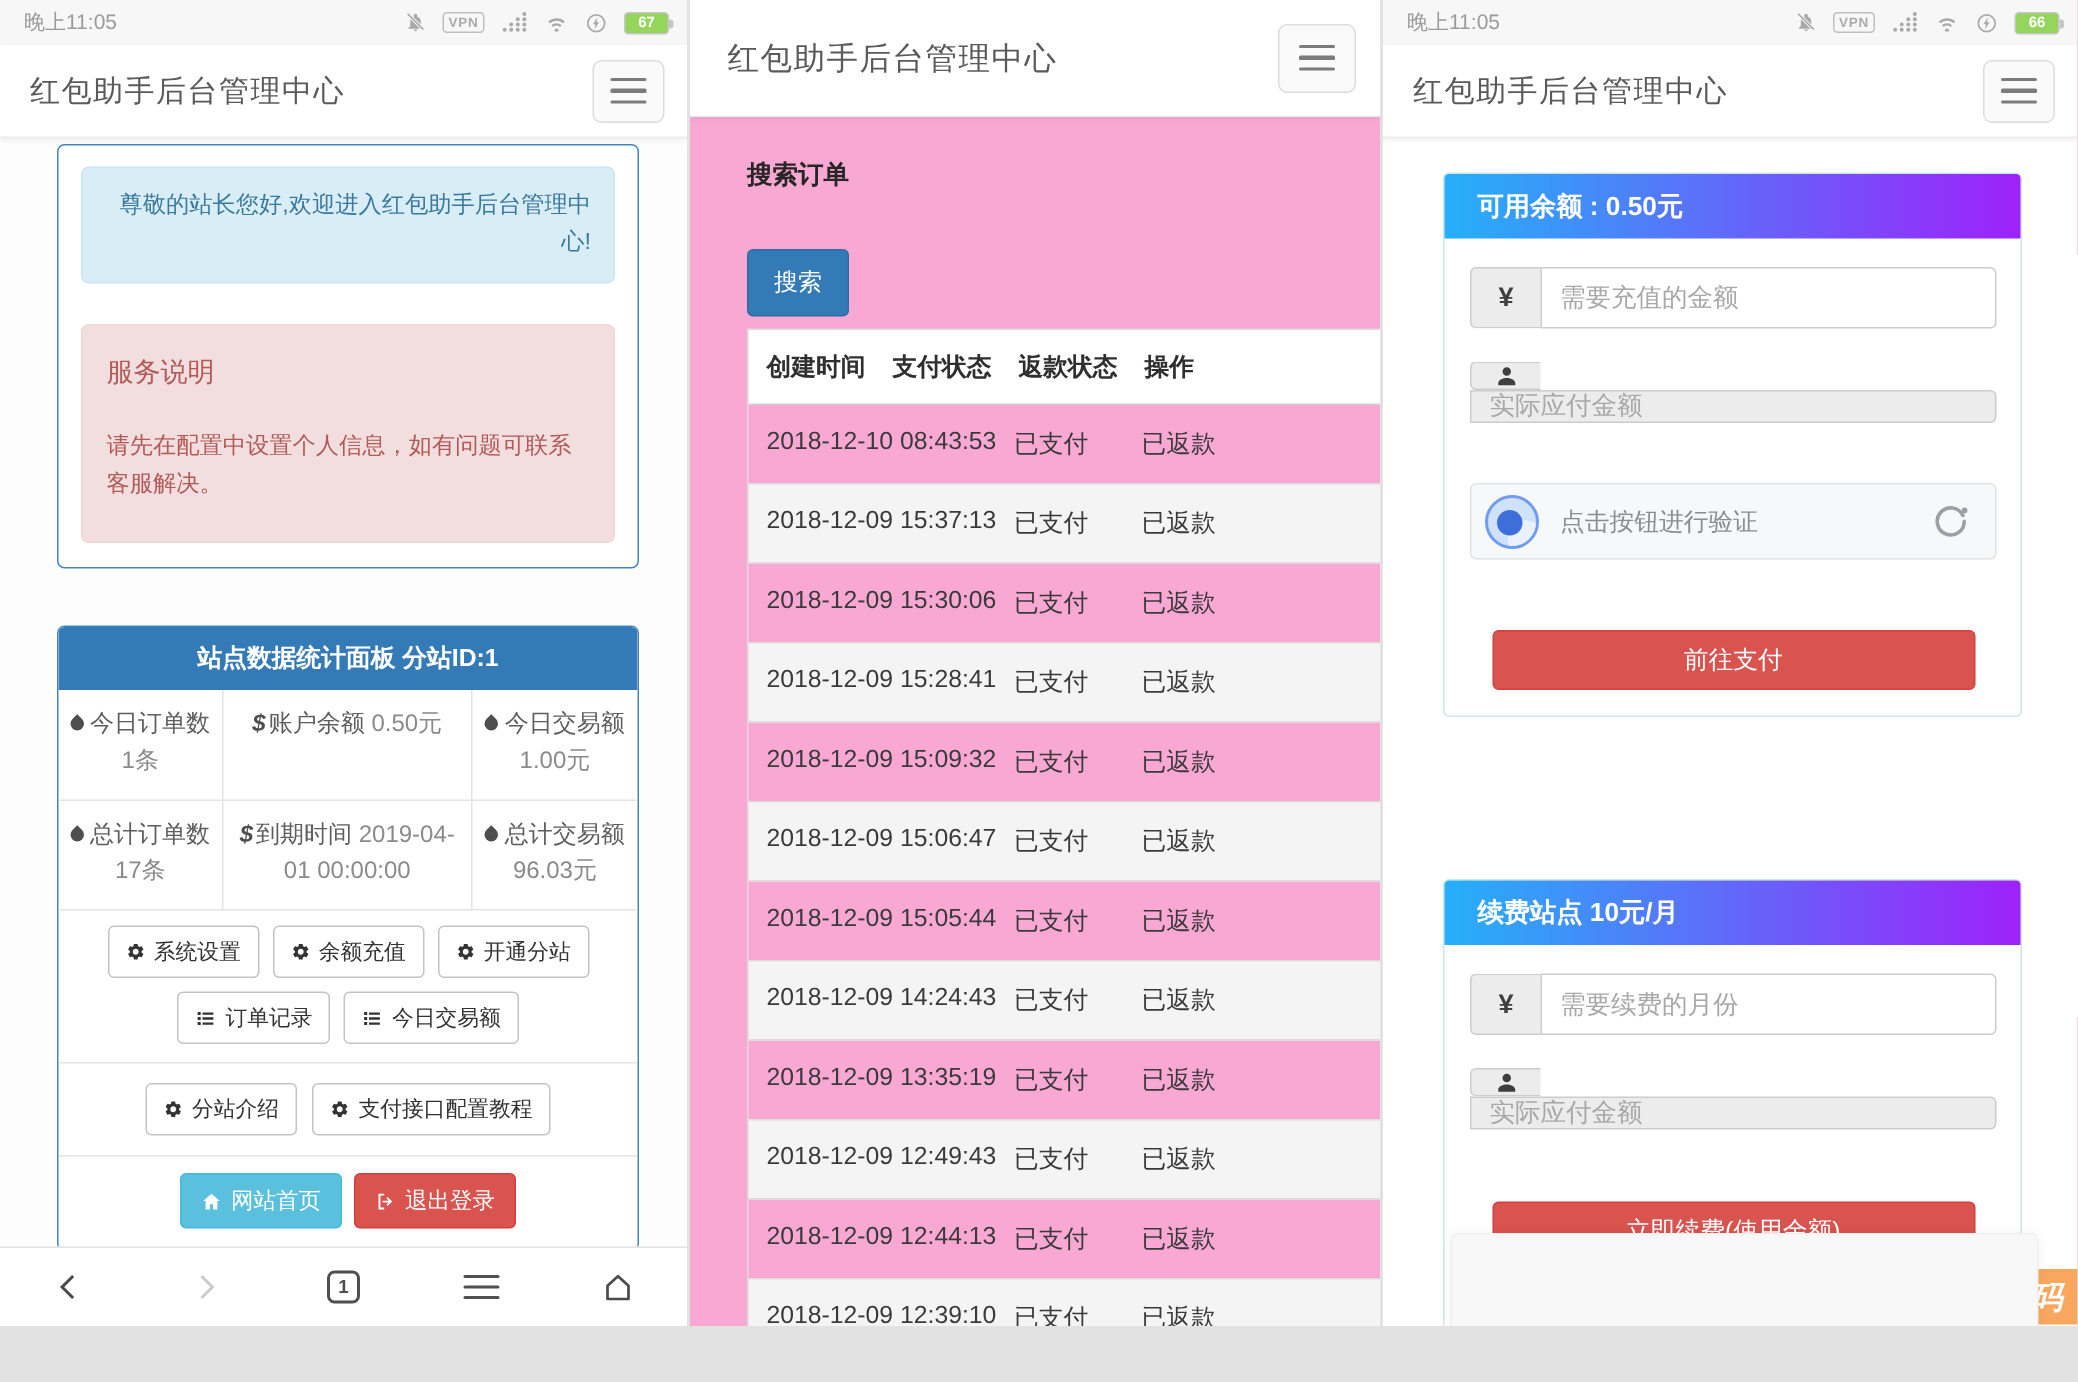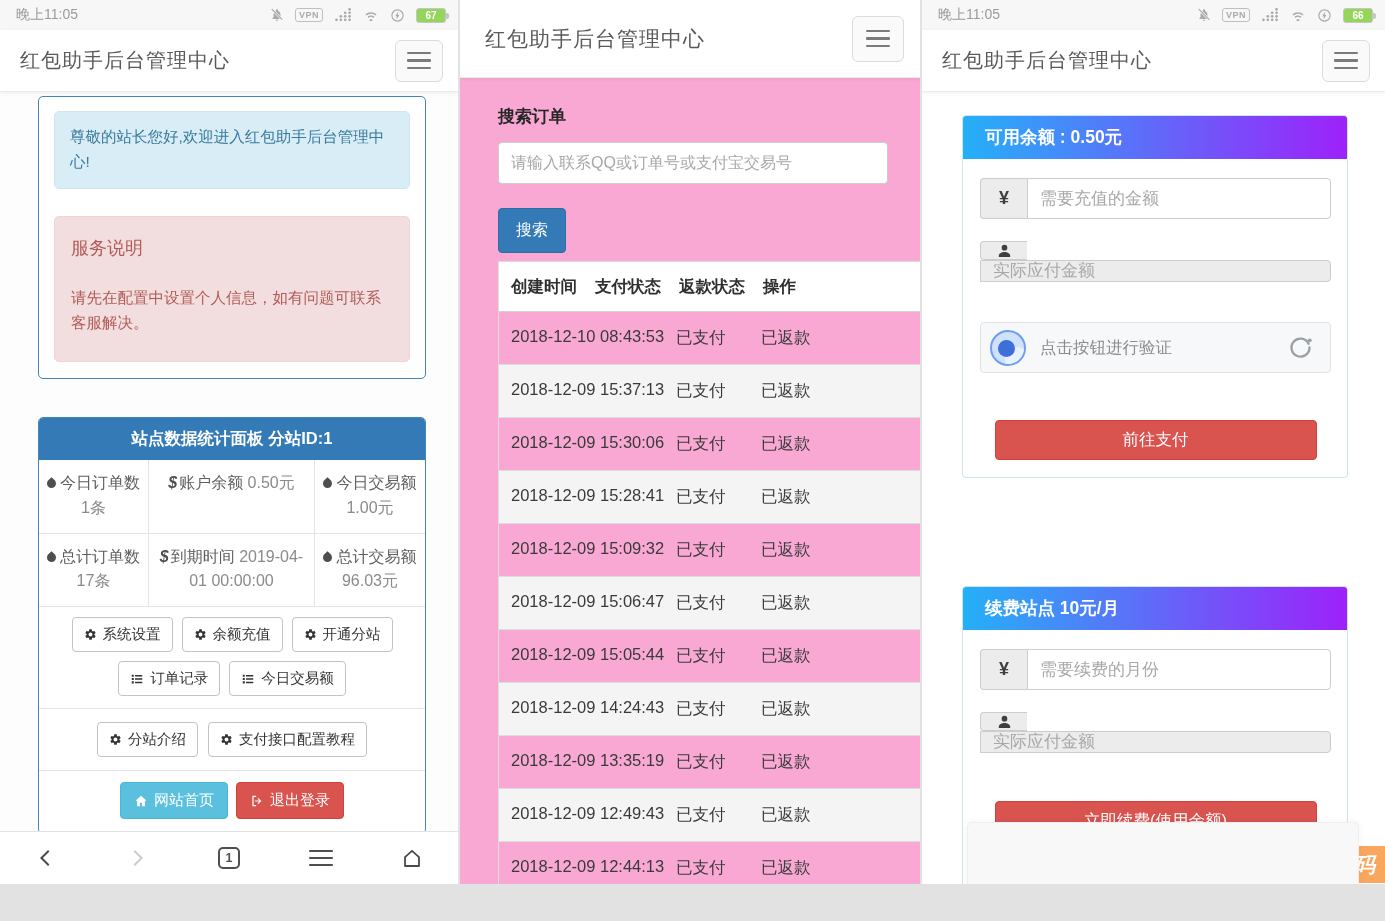--- a/index.html
+++ b/index.html
@@ -33,21 +33,21 @@
   .hamburger { width:48px; height:42px; border:1px solid #dcdcdc; border-radius:6px; background:#fafafa;
     display:flex; flex-direction:column; justify-content:center; align-items:center; gap:5px; cursor:pointer; }
   .appbar.tall .hamburger { width:52px; height:46px; }
   .hamburger i { display:block; width:24px; height:2.5px; background:#7b7b7b; border-radius:1px; }
 
   
   .l-content { padding-top:4px; background:#fdfdfd; height:776px; }
   .outline-panel { border:1px solid #4285bd; border-radius:5px; margin:0 32px 0 38px; background:#fff; }
   .panel1 { padding:14px 15px 16px; }
   .alert { border-radius:5px; font-size:15.5px; line-height:1.6; }
-  .alert.info { background:#d9edf7; border:1px solid #cbe5f1; color:#3a7a9c; padding:13px 15px; }
+  .alert.info { background:#d9edf7; border:1px solid #cbe5f1; color:#3a7a9c; padding:13px 15px;text-align:right; }
   .alert.danger { background:#f2dede; border:1px solid #eed6d6; color:#b25a58; padding:17px 16px 25px; margin-top:27px; }
   .alert-title { font-size:18px; margin-bottom:24px; }
 
   .stats-panel { margin-top:38px; overflow:hidden; }
   .stats-head { background:#337ab7; color:#fff; font-size:16.5px; font-weight:bold; text-align:center;
     padding:10px 8px; border-radius:4px 4px 0 0; }
   .stats-grid { display:grid; grid-template-columns:28.5% 43% 28.5%; }
   .stat-cell { border-right:1px solid #e4e4e4; border-bottom:1px solid #e4e4e4; text-align:center;
     padding:11px 6px 12px; font-size:16px; line-height:1.55; }
   .stat-cell:nth-of-type(3n) { border-right:none; }
@@ -341,21 +341,20 @@
       <span class="appbar-title">红包助手后台管理中心</span>
       <span class="hamburger">
           <i></i>
           <i></i>
           <i></i>
         </span>
     </header>
 
     <div class="m-body">
       <div class="search-title">搜索订单</div>
-      <input class="search-input" type="text" placeholder="请输入联系QQ或订单号或支付宝交易号" style="">
       <button class="search-btn">搜索</button>
 
       <div class="table-wrap">
         <div class="thead">
 
             <div class="th">创建时间</div>
 
             <div class="th">支付状态</div>
 
             <div class="th">返款状态</div>

